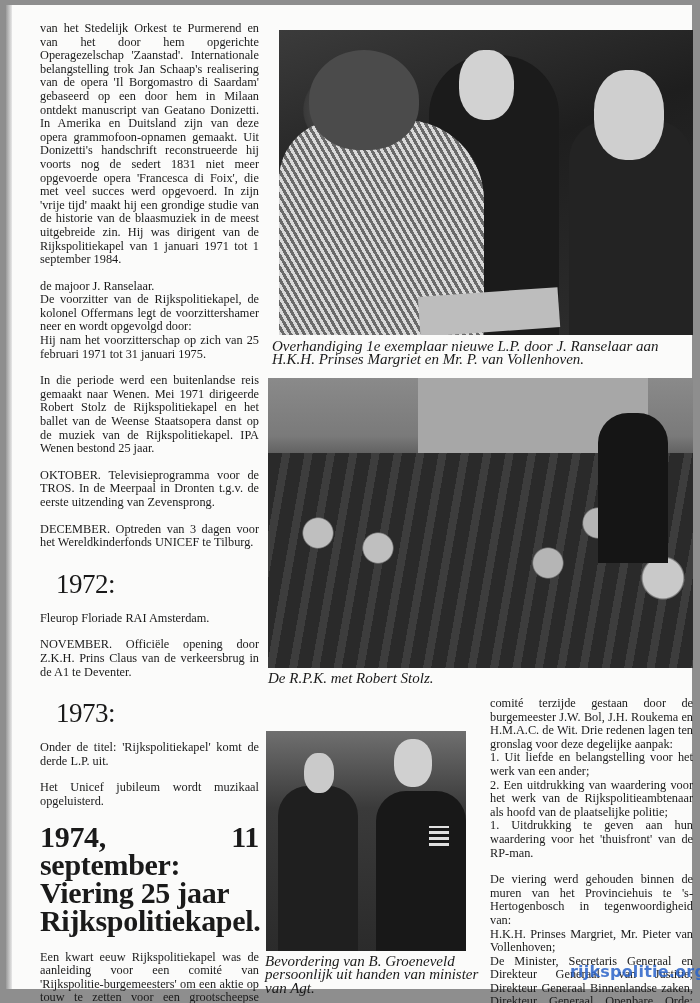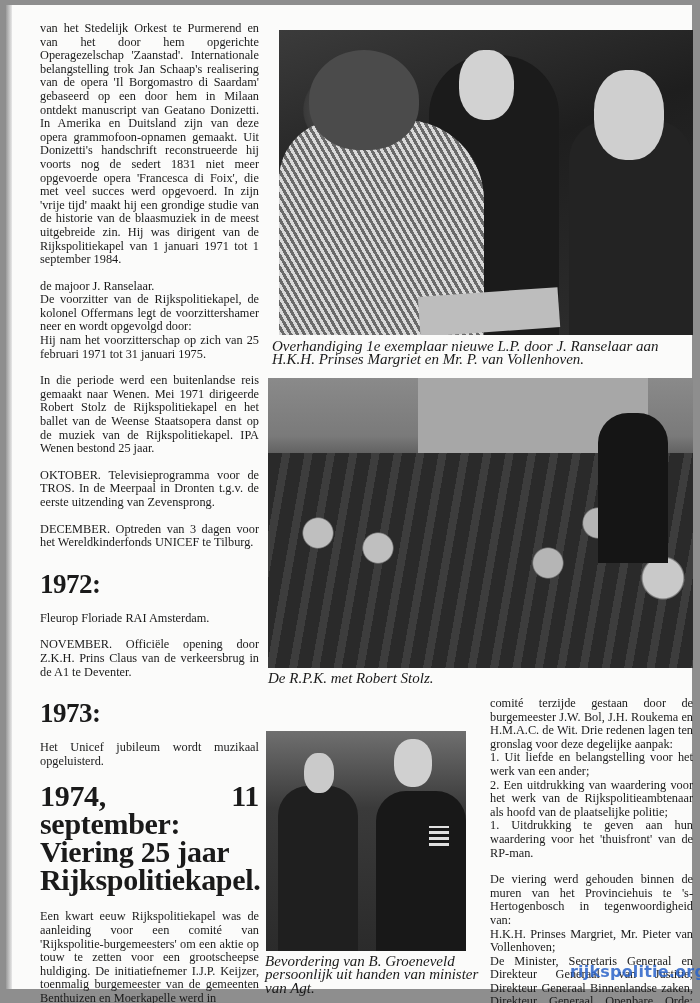--- a/index.html
+++ b/index.html
@@ -19,22 +19,22 @@
       background: linear-gradient(to right, #9a9a9a, #e8e8e8);
     }
     .col-left {
       position: absolute; left: 40px; top: 22px; width: 219px;
       font-size: 12.3px; line-height: 13.6px; text-align: justify;
     }
     .col-left p { margin: 0 0 13px 0; }
     .col-left p.tight { margin-bottom: 0; }
     .year-heading {
       font-family: "Liberation Serif", "DejaVu Serif", serif;
-      font-weight: bold; font-size: 27px; line-height: 28px;
-      letter-spacing: -0.5px; margin: 20px 0 14px 0;
+      font-weight: normal; font-size: 27px; line-height: 28px;
+      letter-spacing: -0.5px; margin: 20px 0 14px 16px;
     }
     .big-heading {
       font-weight: bold; font-size: 30px; line-height: 28px;
       letter-spacing: -0.3px; margin: 14px 0 16px 0;
     }
     .photo {
       position: absolute; overflow: hidden;
       background: #2a2a2a;
     }
     .photo-1 {
@@ -150,20 +150,21 @@
   <p class="tight">de majoor J. Ranselaar.</p>
   <p class="tight">De voorzitter van de Rijkspolitiekapel, de kolonel Offermans legt de voorzittershamer neer en wordt opgevolgd door:</p>
   <p>Hij nam het voorzitterschap op zich van 25 februari 1971 tot 31 januari 1975.</p>
   <p>In die periode werd een buitenlandse reis gemaakt naar Wenen. Mei 1971 dirigeerde Robert Stolz de Rijkspolitiekapel en het ballet van de Weense Staatsopera danst op de muziek van de Rijkspolitiekapel. IPA Wenen bestond 25 jaar.</p>
   <p>OKTOBER. Televisieprogramma voor de TROS. In de Meerpaal in Dronten t.g.v. de eerste uitzending van Zevensprong.</p>
   <p>DECEMBER. Optreden van 3 dagen voor het Wereldkinderfonds UNICEF te Tilburg.</p>
   <div class="year-heading">1972:</div>
   <p>Fleurop Floriade RAI Amsterdam.</p>
   <p>NOVEMBER. Officiële opening door Z.K.H. Prins Claus van de verkeersbrug in de A1 te Deventer.</p>
   <div class="year-heading">1973:</div>
+  <p>Onder de titel: 'Rijkspolitiekapel' komt de derde L.P. uit.</p>
   <p>Het Unicef jubileum wordt muzikaal opgeluisterd.</p>
   <div class="big-heading">
     <div>1974, 11 september:</div>
     <div>Viering 25 jaar</div>
     <div>Rijkspolitiekapel.</div>
   </div>
   <p>Een kwart eeuw Rijkspolitiekapel was de aanleiding voor een comité van 'Rijkspolitie-burgemeesters' om een aktie op touw te zetten voor een grootscheepse huldiging. De initiatiefnemer I.J.P. Keijzer, toenmalig burgemeester van de gemeenten Benthuizen en Moerkapelle werd in</p>
 </div>
 
 <div class="photo photo-1">

